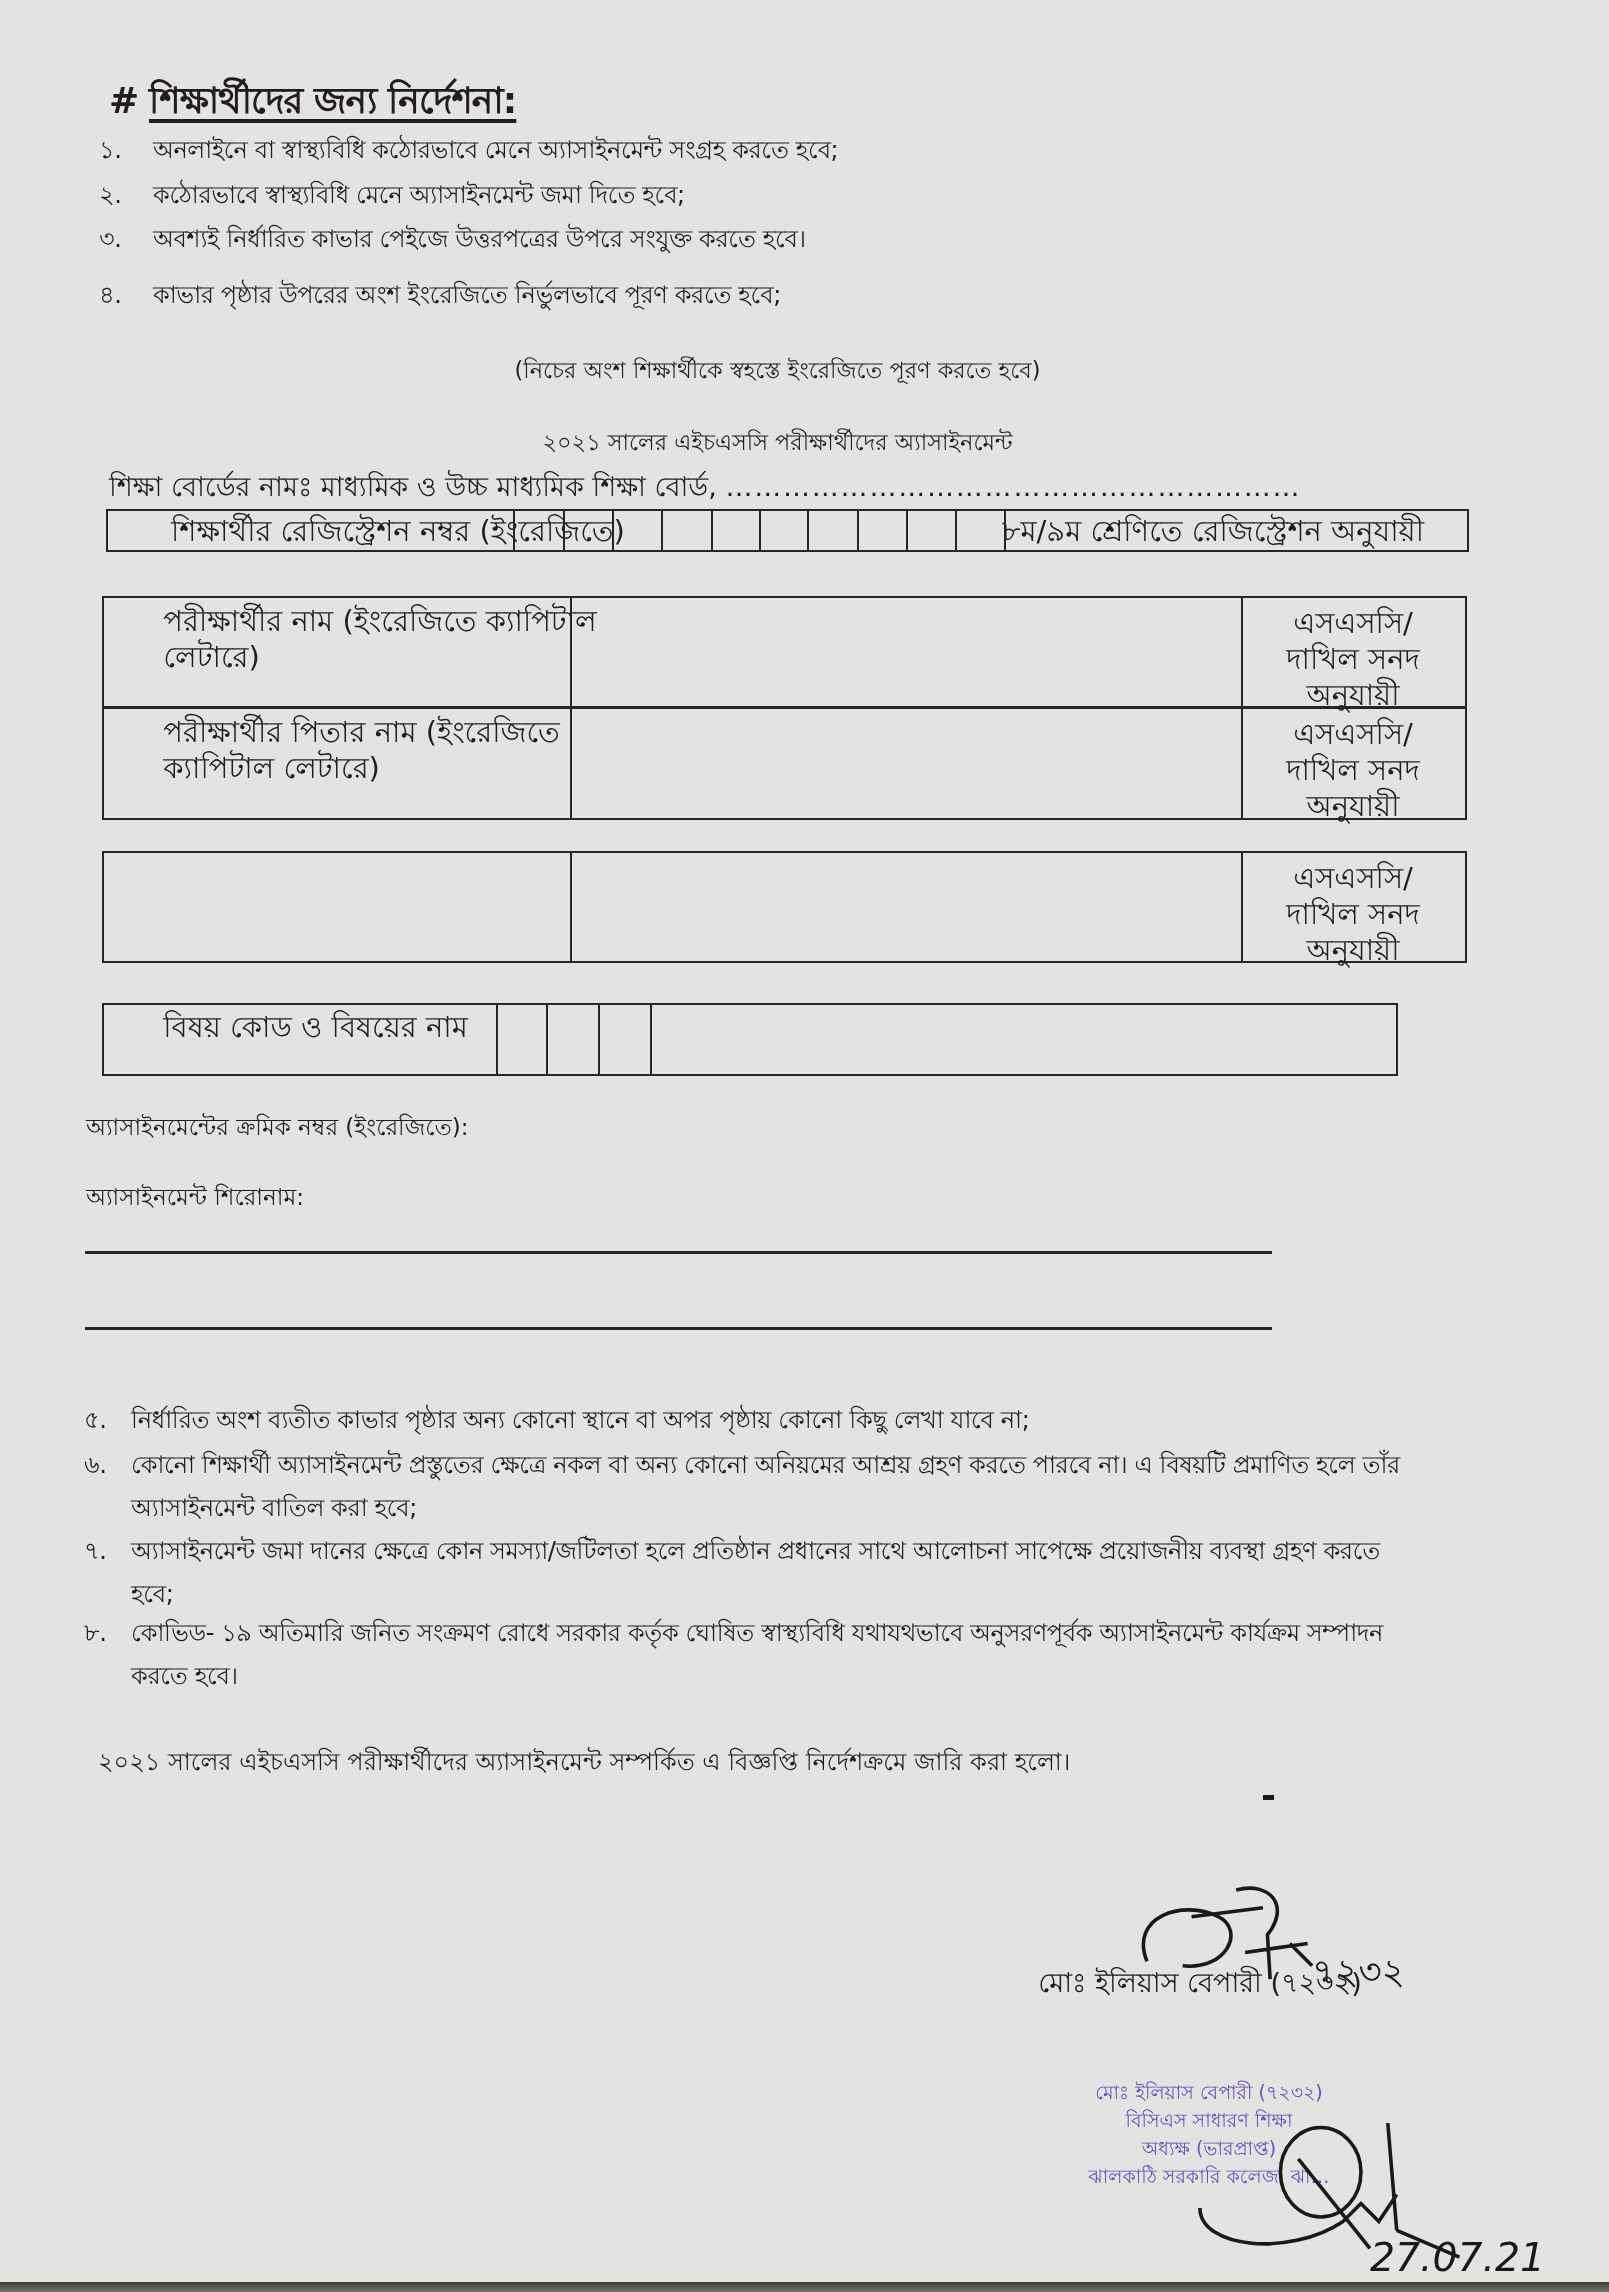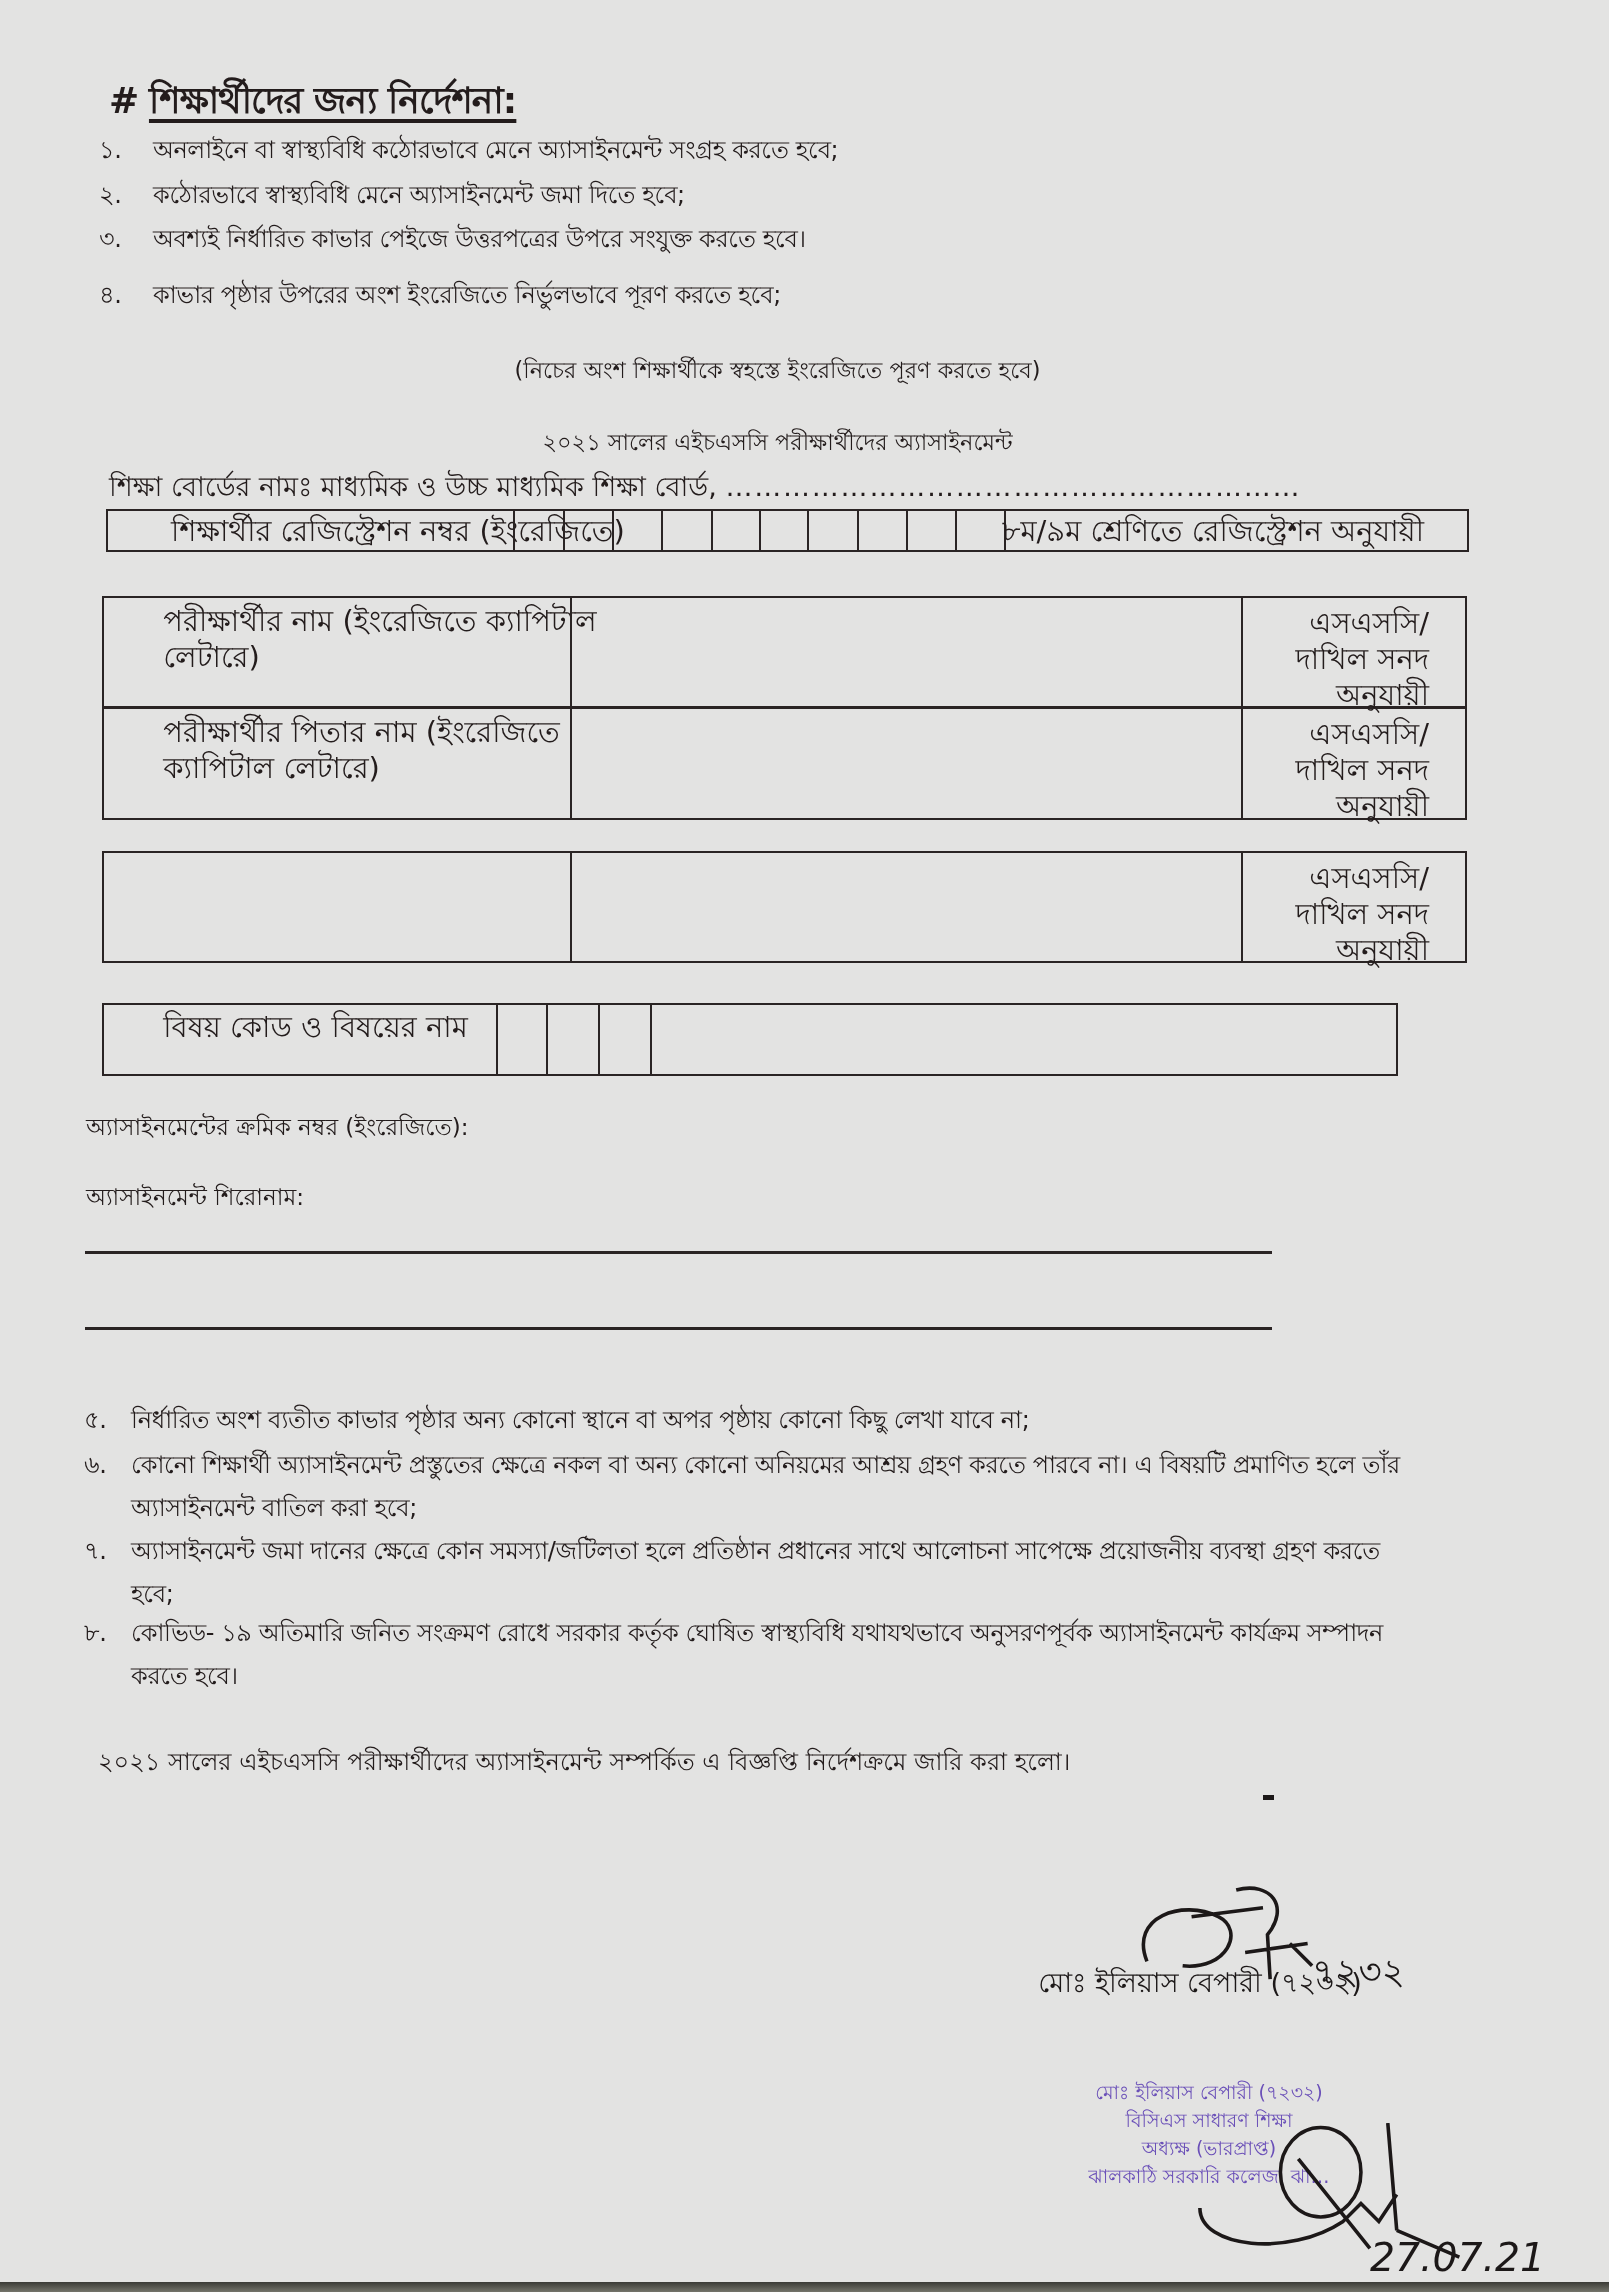--- a/index.html
+++ b/index.html
@@ -24,21 +24,21 @@
   .box { position: absolute; border: 2.7px solid #2a2424; box-sizing: border-box; }
   .vline { position: absolute; top: 0; bottom: 0; width: 1.8px; background: #2a2424; }
   .cell-text { position: absolute; font-size: 29px; line-height: 36px; margin-left: 45px; }
 
   .reg-box { left: 106px; top: 509px; width: 1363px; height: 43px; }
   .reg-label { left: 18px; top: 1.8px; white-space: nowrap; }
   .reg-caption { right: 43px; top: 1.8px; white-space: nowrap; }
 
   .name-box { left: 102px; width: 1365px; height: 112px; }
   .name-label { left: 14.3px; top: 5.4px; width: 448px; }
-  .name-note { right: 36px; top: 7.2px; text-align: right; width: 152px; }
+  .name-note { right: 36px; top: 7.2px; text-align: center; width: 152px; }
 
   .subject-box { left: 102px; top: 1003px; width: 1296px; height: 73px; }
   .subject-label { left: 14.3px; top: 3.6px; white-space: nowrap; }
 
   .field-label { font-size: 23px; white-space: nowrap; }
   .write-line { position: absolute; height: 2.7px; background: #2a2424; left: 85px; width: 1187px; }
 
   .lower-item { font-size: 24px; letter-spacing: -0.4px; line-height: 43px; }
   .lower-item .num { position: absolute; left: 0; }
   .lower-item .body { position: absolute; left: 47px; width: 1290px; }

